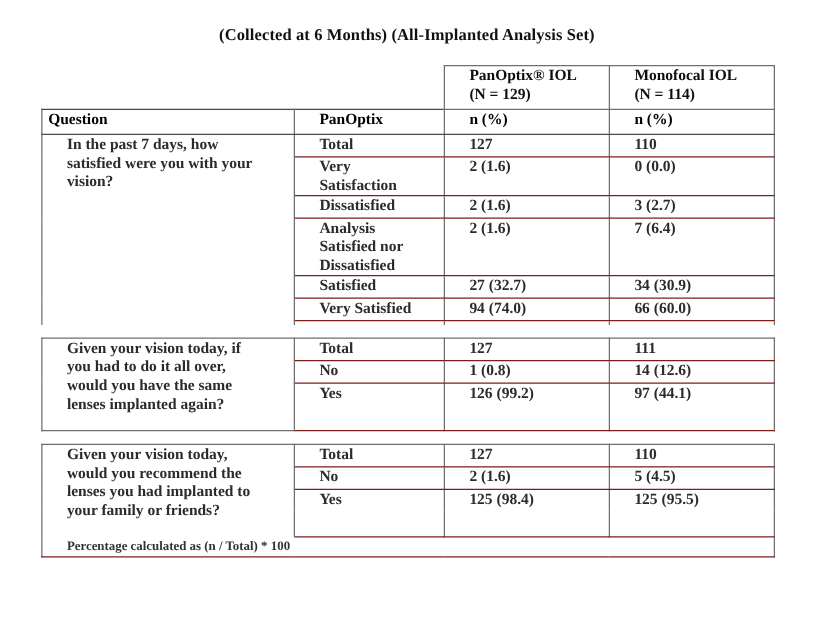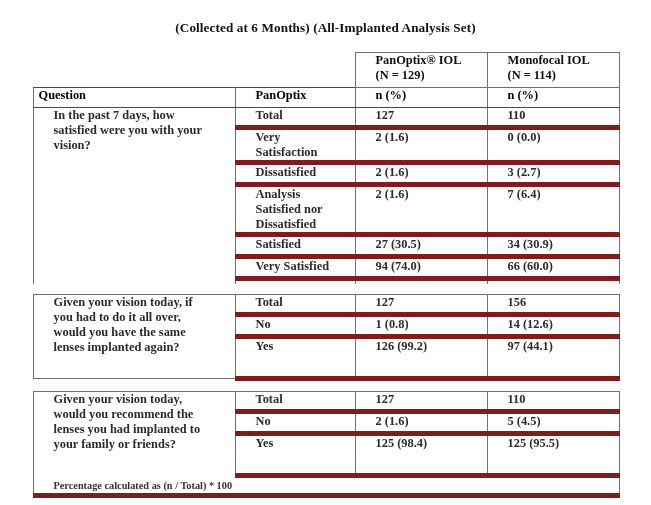--- a/index.html
+++ b/index.html
@@ -61,21 +61,21 @@
   
   col.c-question  { width: 202px; }
   col.c-response  { width: 120px; }
   col.c-val       { width: 132px; }
 
   
   .bx    { border: 1px solid #6f6f6f; }
   .bl    { border-left: 1px solid #6f6f6f; }
   .br    { border-right: 1px solid #6f6f6f; }
   .bt    { border-top: 1px solid #6f6f6f; }
-  .bb    { border-bottom: 5px solid #7f1d1d; }
+  .bb    { border-bottom: 1px solid #7f1d1d; }
   .bb2   { border-bottom: 1.6px solid #4a4a4a; }
   .bt2   { border-top: 1.6px solid #4a4a4a; }
 
   .ctr   { text-align: center; }
   .bold  { font-weight: bold; color: #000000; }
 
   
   .grp-head {
     text-align: center;
     line-height: 15px;
@@ -176,21 +176,21 @@
           <td class="ctr bb br">2 (1.6)</td>
           <td class="ctr bb br">3 (2.7)</td>
         </tr>
         <tr class="data-row-tall">
           <td class="bb br">Analysis Satisfied nor Dissatisfied</td>
           <td class="ctr bb br">2 (1.6)</td>
           <td class="ctr bb br">7 (6.4)</td>
         </tr>
         <tr class="data-row">
           <td class="bb br">Satisfied</td>
-          <td class="ctr bb br">27 (30.5)</td>
+          <td class="ctr bb br">27 (32.7)</td>
           <td class="ctr bb br">34 (30.9)</td>
         </tr>
         <tr class="data-row">
           <td class="bb br">Very Satisfied</td>
           <td class="ctr bb br">94 (74.0)</td>
           <td class="ctr bb br">66 (60.0)</td>
         </tr>
         <tr>
           <td class="br" style="height:3px;"></td>
           <td class="br"></td>
@@ -206,21 +206,21 @@
         <col class="c-question">
           <col class="c-response">
           <col class="c-val">
           <col class="c-val">
       </colgroup>
       <tbody>
         <tr class="data-row">
           <td class="bx q-cell" rowspan="4">Given your vision today, if you had to do it all over, would you have the same lenses implanted again?</td>
           <td class="bt bb br">Total</td>
           <td class="ctr bt bb br">127</td>
-          <td class="ctr bt bb br">156</td>
+          <td class="ctr bt bb br">111</td>
         </tr>
         <tr class="data-row">
           <td class="bb br">No</td>
           <td class="ctr bb br">1 (0.8)</td>
           <td class="ctr bb br">14 (12.6)</td>
         </tr>
         <tr class="data-row">
           <td class="br">Yes</td>
           <td class="ctr br">126 (99.2)</td>
           <td class="ctr br">97 (44.1)</td>

